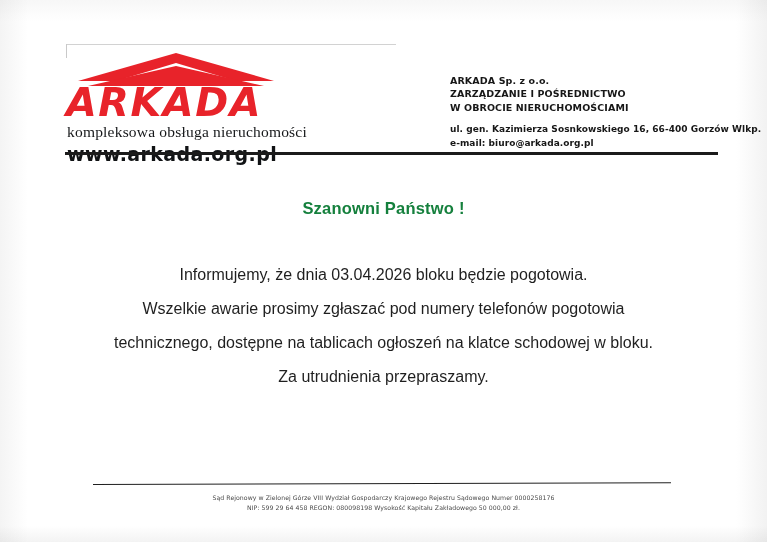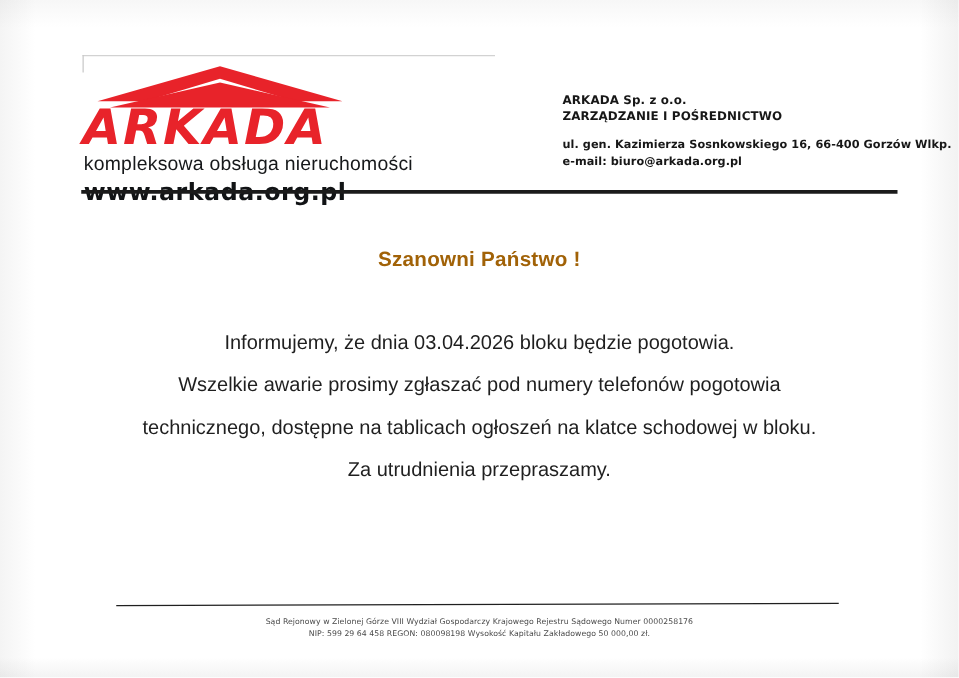--- a/index.html
+++ b/index.html
@@ -81,21 +81,21 @@
     letter-spacing: 1.5px;
     color: #e8232a;
     line-height: 0.96;
     margin-top: -4px;
     margin-left: 2px;
     transform: scaleX(1.02);
     transform-origin: left center;
   }
 
   .logo-tagline {
-    font-family: Liberation Sans, sans-serif;
+    font-family: Liberation Serif, serif;
     font-size: 15.5px;
     color: #16181a;
     letter-spacing: 0.2px;
     margin-top: 2px;
     margin-left: 3px;
     white-space: nowrap;
   }
 
   .logo-url {
     font-family: "DejaVu Sans", sans-serif;
@@ -151,21 +151,21 @@
 
   
   .salutation {
     position: absolute;
     left: 0; right: 0;
     top: 199px;
     text-align: center;
     font-family: "Liberation Sans", sans-serif;
     font-size: 16.5px;
     font-weight: 700;
-    color: #a16207;
+    color: #15803d;
     letter-spacing: 0.2px;
   }
 
   .body-text {
     position: absolute;
     left: 60px;
     right: 60px;
     top: 258px;
     text-align: center;
     font-family: "Liberation Sans", sans-serif;
@@ -223,20 +223,21 @@
         </svg>
       </div>
       <div class="logo-word">ARKADA</div>
       <div class="logo-tagline">kompleksowa obsługa nieruchomości</div>
       <div class="logo-url">www.arkada.org.pl</div>
     </div>
 
     <div class="company">
       <div class="company-name">ARKADA Sp. z o.o.</div>
       <div class="company-sub">ZARZĄDZANIE I POŚREDNICTWO</div>
+      <div class="company-sub">W OBROCIE NIERUCHOMOŚCIAMI</div>
       <div class="company-contact">
         <div>ul. gen. Kazimierza Sosnkowskiego 16, 66-400 Gorzów Wlkp.</div>
         <div>e-mail: biuro@arkada.org.pl</div>
       </div>
     </div>
 
     <div class="header-divider"></div>
   </div>
 
   <div class="salutation">Szanowni Państwo !</div>

